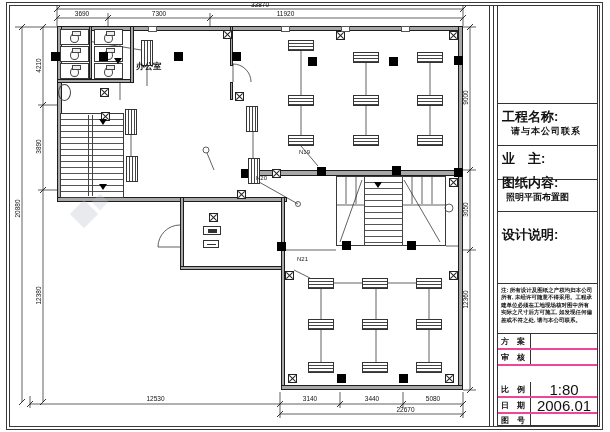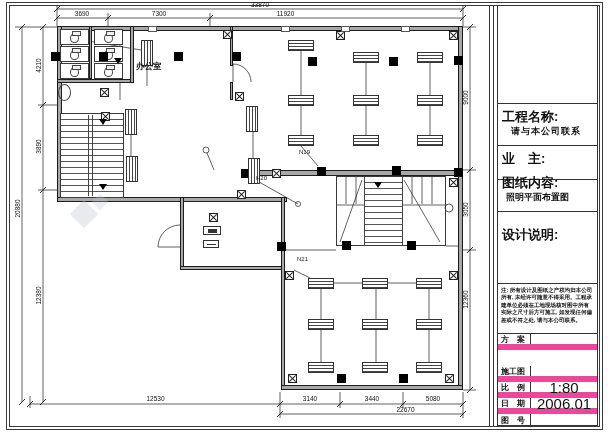--- a/index.html
+++ b/index.html
@@ -23,21 +23,21 @@
   .hd{position:absolute;font-size:6.5px;text-align:center;white-space:nowrap}
   .vd{position:absolute;width:40px;height:9px;font-size:6.5px;text-align:center;transform:rotate(-90deg);white-space:nowrap}
   .lbl{position:absolute;font-weight:bold}
   .ncb{position:absolute;font-size:6px;color:#222}
   .wm-d{position:absolute;transform:rotate(45deg)}
   .leg{position:absolute;border:1px solid #333;background:#fff}
   .tb{position:absolute;left:497px;top:5px;width:101px;height:421px;border:1px solid #333;background:#fff}
   .tb .sec{position:absolute;left:0;width:99px;border-bottom:1px solid #333}
   .tb .cap{position:absolute;left:4px;top:4px;font-size:13px;font-weight:bold}
   .tb .big{position:absolute;left:13px;top:21px;font-size:9px;font-weight:bold;letter-spacing:1px}
-  .row{position:absolute;left:0;width:99px;height:16px;border-bottom:6px solid #ec4899;display:flex}
+  .row{position:absolute;left:0;width:99px;height:16px;border-bottom:2px solid #ec4899;display:flex}
   .row .rl{width:33px;border-right:1px solid #333;font-size:8px;font-weight:bold;display:flex;align-items:center;padding-left:3px;white-space:nowrap}
   .row .rv{flex:1;display:flex;align-items:center;justify-content:center;font-size:15px}
 </style>
 </head>
 <body>
 
 <div class="abs frame" style="left:6px;top:2px;width:597px;height:428px"></div>
 <div class="abs frame" style="left:9px;top:5px;width:591px;height:422px"></div>
 
 <div class="abs" id="plan" style="left:0;top:0;width:492px;height:432px">
@@ -257,22 +257,22 @@
   <div class="sec" style="top:216px;height:62px">
     <div class="cap">设计说明:</div>
   </div>
   <div class="sec" style="top:278px;height:50px">
     <div style="position:absolute;left:3px;top:3px;width:93px;font-size:5.5px;line-height:1.35;font-weight:bold">注: 所有设计及图纸之产权均归本公司所有, 未经许可随意不得采用。工程承建单位必须在工地现场核对图中所有实际之尺寸后方可施工, 如发现任何偏差或不符之处, 请与本公司联系。</div>
   </div>
   <div class="row" style="top:328px">
     <div class="rl">方　案</div>
     <div class="rv"></div>
   </div>
-  <div class="row" style="top:360px">
-    <div class="rl">施工图</div>
+  <div class="row" style="top:344px">
+    <div class="rl">审　核</div>
     <div class="rv"></div>
   </div>
   <div class="row" style="top:376px">
     <div class="rl">比　例</div>
     <div class="rv">1:80</div>
   </div>
   <div class="row" style="top:392px">
     <div class="rl">日　期</div>
     <div class="rv">2006.01</div>
   </div>

